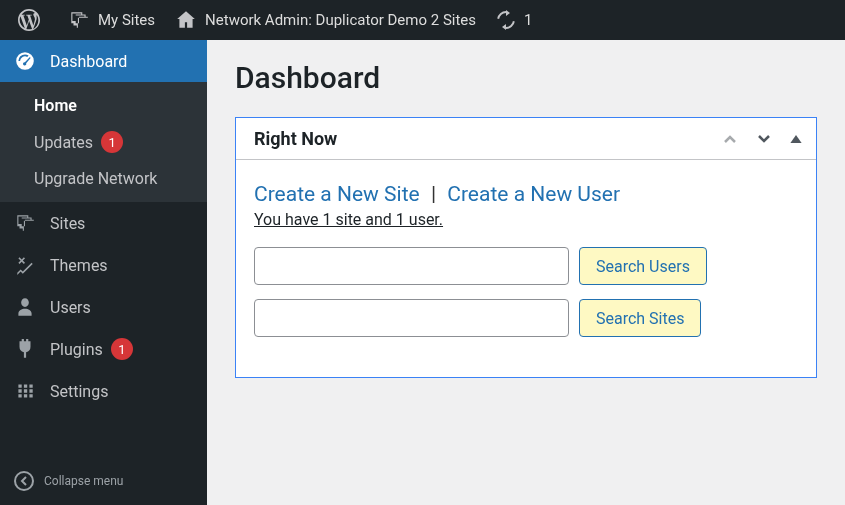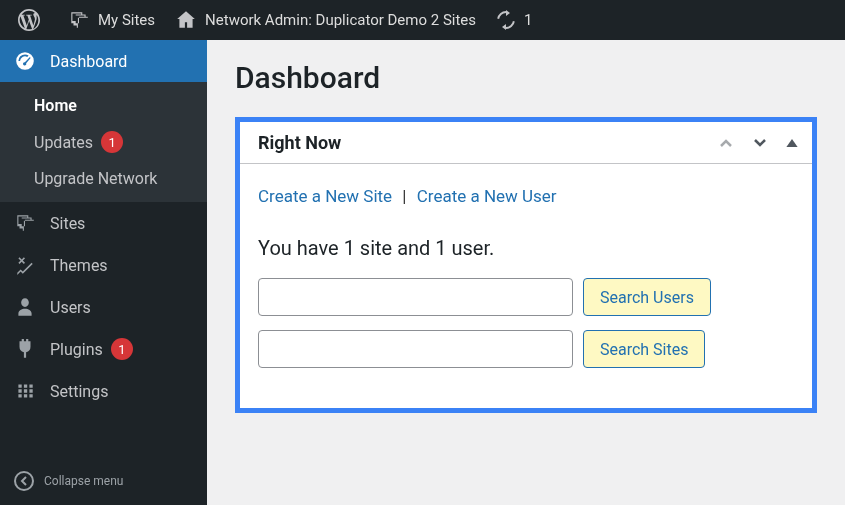--- a/index.html
+++ b/index.html
@@ -29,31 +29,31 @@
 
   .badge { background: #d63638; color: #fff; border-radius: 50%; min-width: 22px; height: 22px; display: inline-flex; align-items: center; justify-content: center; font-size: 13px; margin-left: 8px; padding: 0 4px; }
 
   .collapse { margin-top: auto; display: flex; align-items: center; padding: 14px; color: #9ca2a7; font-size: 12px; cursor: pointer; }
   .collapse .icon { margin-right: 10px; display:flex; align-items:center; }
 
   
   .main { flex: 1; padding: 20px 28px; background: #f0f0f1; overflow: auto; }
   .page-title { font-size: 30px; font-weight: 500; color: #1d2327; margin-bottom: 22px; }
 
-  .postbox { background: #fff; border: 5px solid #3b82f6; }
+  .postbox { background: #fff; border: 1px solid #3b82f6; }
   .postbox-header { display: flex; align-items: center; justify-content: space-between; border-bottom: 1px solid #c3c4c7; padding: 10px 12px 10px 18px; }
   .postbox-title { font-size: 18px; font-weight: 700; color: #1d2327; }
   .postbox-controls { display: flex; gap: 14px; align-items: center; }
   .ctrl-btn { cursor: pointer; color: #787c82; display: flex; align-items: center; }
 
   .postbox-body { padding: 22px 18px 26px; }
-  .links-row { font-size: 17px; margin-bottom: 30px; }
+  .links-row { font-size: 21px; margin-bottom: 4px; }
   .links-row a { color: #2271b1; text-decoration: none; cursor: pointer; }
   .divider { color: #333; margin: 0 6px; }
-  .summary { font-size: 20px; color: #1d2327; margin-bottom: 18px; }
+  .summary { font-size: 16px; color: #1d2327; margin-bottom: 18px; text-decoration: underline; }
 
   .search-row { display: flex; gap: 10px; margin-bottom: 14px; }
   .search-row input[type="text"] { width: 315px; padding: 6px 8px; border: 1px solid #8c8f94; border-radius: 4px; font-size: 15px; height: 38px; }
   .btn { background: #fef9c3; border: 1px solid #2271b1; color: #2271b1; border-radius: 4px; padding: 0 16px; font-size: 16px; cursor: pointer; height: 38px; }
 </style>
 </head>
 <body>
 
 <div class="admin-bar">
   <div class="admin-bar-item">

